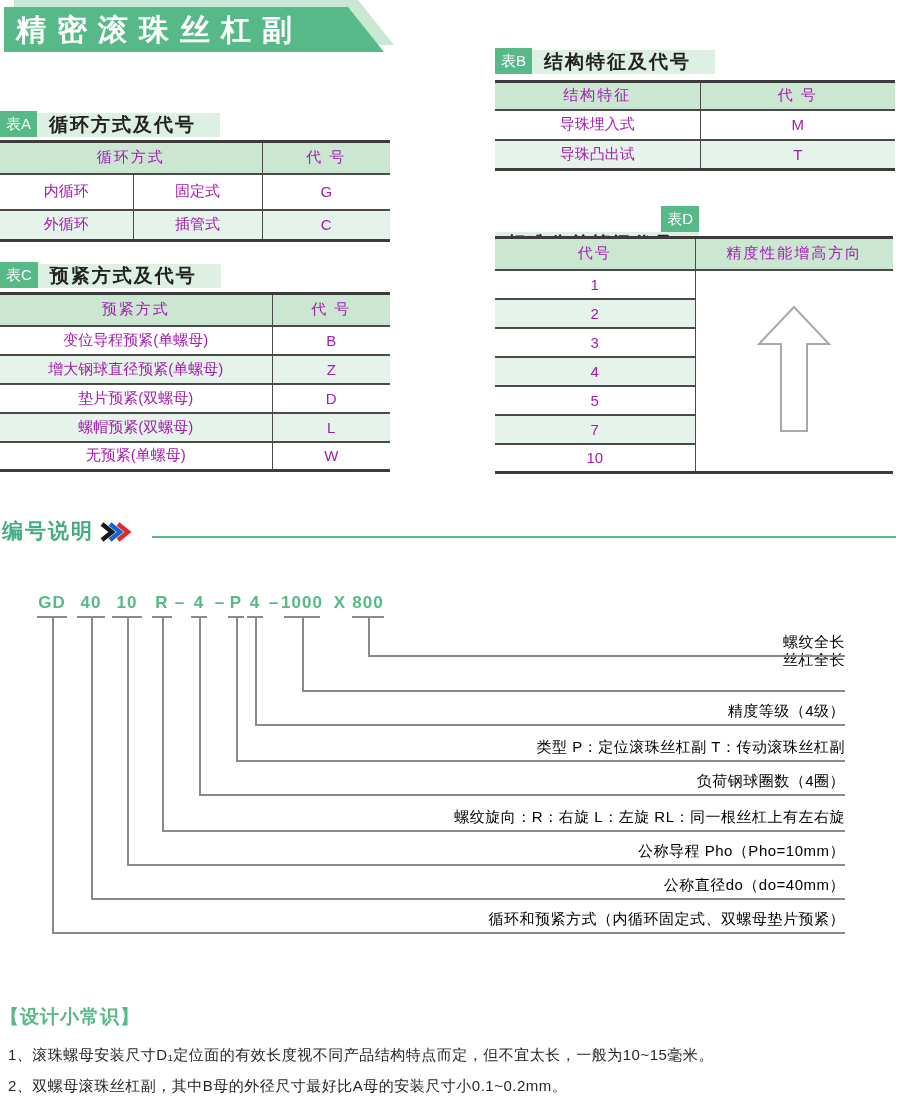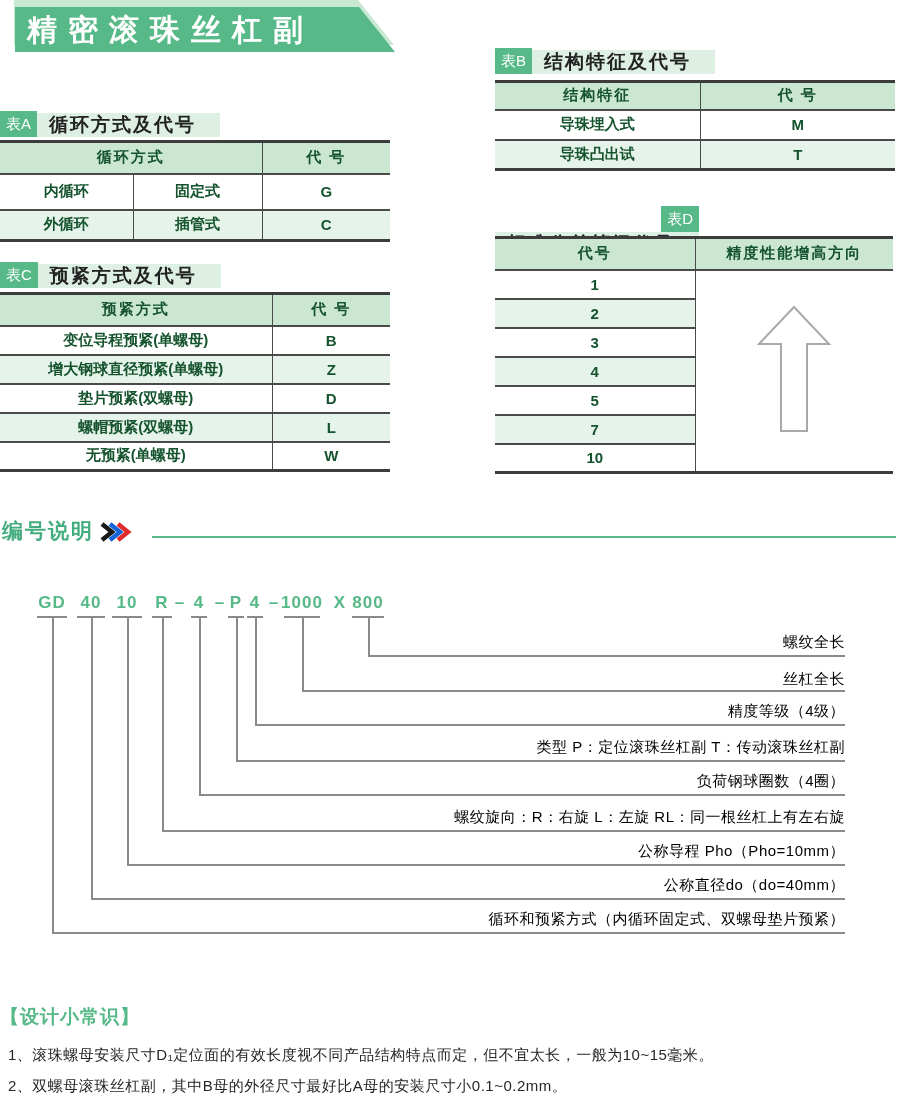--- a/index.html
+++ b/index.html
@@ -9,42 +9,42 @@
     font-family:"Liberation Sans", sans-serif; color:#2b2b2b; overflow:hidden;
   }
   
   .banner { position:absolute; left:0; top:0; width:400px; height:54px; }
   .banner .echo {
     position:absolute; left:14px; top:0; width:380px; height:45px;
     background:#c8e8d4;
     clip-path:polygon(0 0, 344px 0, 380px 100%, 0 100%);
   }
   .banner .main {
-    position:absolute; left:15px; top:7px; width:380px; height:45px;
+    position:absolute; left:4px; top:7px; width:380px; height:45px;
     background:#56b987; color:#ffffff;
     clip-path:polygon(0 0, 344px 0, 380px 100%, 0 100%);
     font-size:30px; font-weight:700; letter-spacing:11px;
     line-height:45px; padding-left:12px; white-space:nowrap;
   }
   
   .sec-title { position:absolute; display:flex; align-items:flex-end; height:26px; }
   .sec-title .badge {
     background:#56b987; color:#fff; font-size:15px; height:26px;
     display:flex; align-items:center; padding:0 6px; flex:0 0 auto;
   }
   .sec-title .strip {
     background:#def0e4; color:#222; font-size:19px; font-weight:600;
     height:24px; display:flex; align-items:center;
     padding:0 24px 0 12px; letter-spacing:2px; white-space:nowrap;
   }
   
   table.tbl {
     position:absolute; border-collapse:collapse; table-layout:fixed;
     border-top:3px solid #3c3c3c; border-bottom:3px solid #3c3c3c;
-    font-size:15px; color:#14532d;font-weight:bold;
+    font-size:15px; color:#a21caf;
   }
   table.tbl td { text-align:center; vertical-align:middle; }
   table.tbl tr.head td { background:#cbe7d2; letter-spacing:2px; }
   table.tbl td.alt { background:#e6f3ea; }
   table.tbl tr + tr td { border-top:2px solid #4a4a4a;margin-top:44px; }
   table.tbl td + td { border-left:1.5px solid #4a4a4a; }
   .arrow-cell { background:#fff; }
   
   .num-heading {
     position:absolute; left:2px; top:517px; display:flex; align-items:center;
@@ -266,21 +266,21 @@
       <div class="seg" style="left: 255px;">4</div>
       <div class="bar" style="left: 247px; top: 31px; width: 16px;"></div>
       <div class="vert" style="left: 255px; top: 33px; height: 106px;"></div>
       <div class="horz" style="left: 255px; top: 139px; width: 590px;"></div>
       <div class="lbl" style="top: 117px;">精度等级（4级）</div>
       <div class="seg" style="left: 274px;">–</div>
       <div class="seg" style="left: 302px;">1000</div>
       <div class="bar" style="left: 284px; top: 31px; width: 36px;"></div>
       <div class="vert" style="left: 302px; top: 33px; height: 72px;"></div>
       <div class="horz" style="left: 302px; top: 105px; width: 543px;"></div>
-      <div class="lbl" style="top: 85px;">丝杠全长</div>
+      <div class="lbl" style="top: 66px;">丝杠全长</div>
       <div class="seg" style="left: 340px;">X</div>
       <div class="seg" style="left: 368px;">800</div>
       <div class="bar" style="left: 352px; top: 31px; width: 32px;"></div>
       <div class="vert" style="left: 368px; top: 33px; height: 37px;"></div>
       <div class="horz" style="left: 368px; top: 70px; width: 477px;"></div>
       <div class="lbl" style="top: 48px;">螺纹全长</div>
     </div>
 
   <div class="tips-heading">【设计小常识】</div>
   <div class="tip-note tip-1">1、滚珠螺母安装尺寸D₁定位面的有效长度视不同产品结构特点而定，但不宜太长，一般为10~15毫米。</div>

